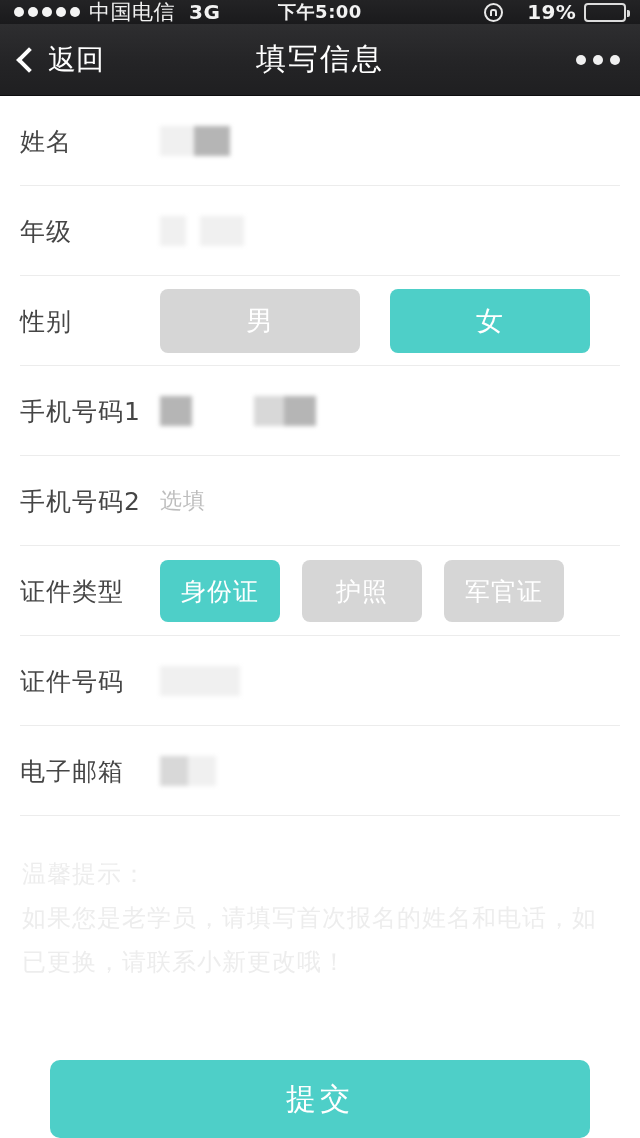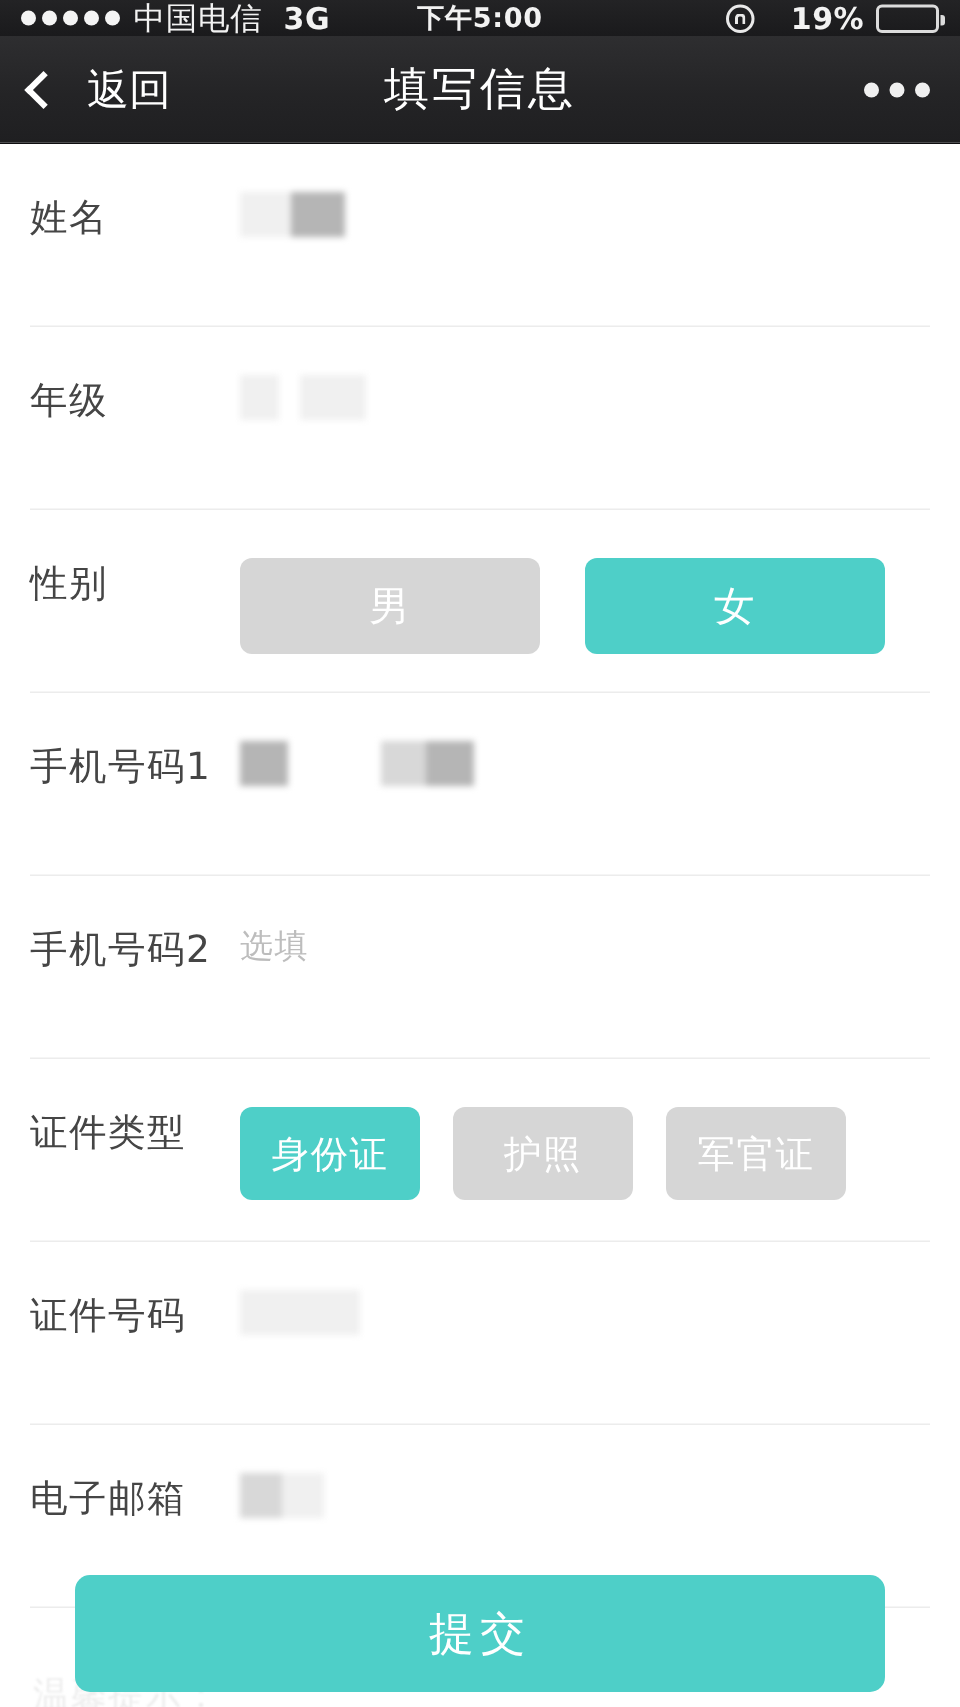--- a/index.html
+++ b/index.html
@@ -116,21 +116,21 @@
     display: flex;
     align-items: center;
     color: #ffffff;
     box-sizing: border-box;
     padding: 0 20px;
     border-bottom: 1px solid #0e0e10;
   }
   .back {
     display: flex;
     align-items: center;
-    gap: 16px;
+    gap: 6px;
     font-size: 28px;
     flex: 0 0 auto;
     z-index: 2;
   }
   .chev {
     display: inline-block;
     width: 14px; height: 14px;
     border-left: 4px solid #ffffff;
     border-bottom: 4px solid #ffffff;
     transform: rotate(45deg);
@@ -157,25 +157,24 @@
     width: 10px; height: 10px;
     border-radius: 50%;
     background: #f0f0f0;
   }
 
   
   .form { background: #ffffff; }
   .row {
     position: relative;
     display: flex;
-    align-items: flex-start;
+    align-items: center;
     min-height: 90px;
     padding: 0 20px;
     box-sizing: border-box;
-    margin-top: 32px;
   }
   .row::after {
     content: "";
     position: absolute;
     left: 20px; right: 20px; bottom: 0;
     height: 1px;
     background: #ececec;
   }
   .label {
     width: 140px;
@@ -237,21 +236,21 @@
     line-height: 44px;
     letter-spacing: 1px;
     filter: blur(0.6px);
   }
   .notice .line { white-space: pre-wrap; }
 
   
   .submit-wrap {
     position: absolute;
     left: 0; right: 0;
-    bottom: 10px;
+    bottom: 0;
     padding: 0 50px;
     box-sizing: border-box;
   }
   .submit {
     display: block;
     width: 100%;
     height: 78px;
     border: none;
     border-radius: 10px;
     background: #4ecfc8;

